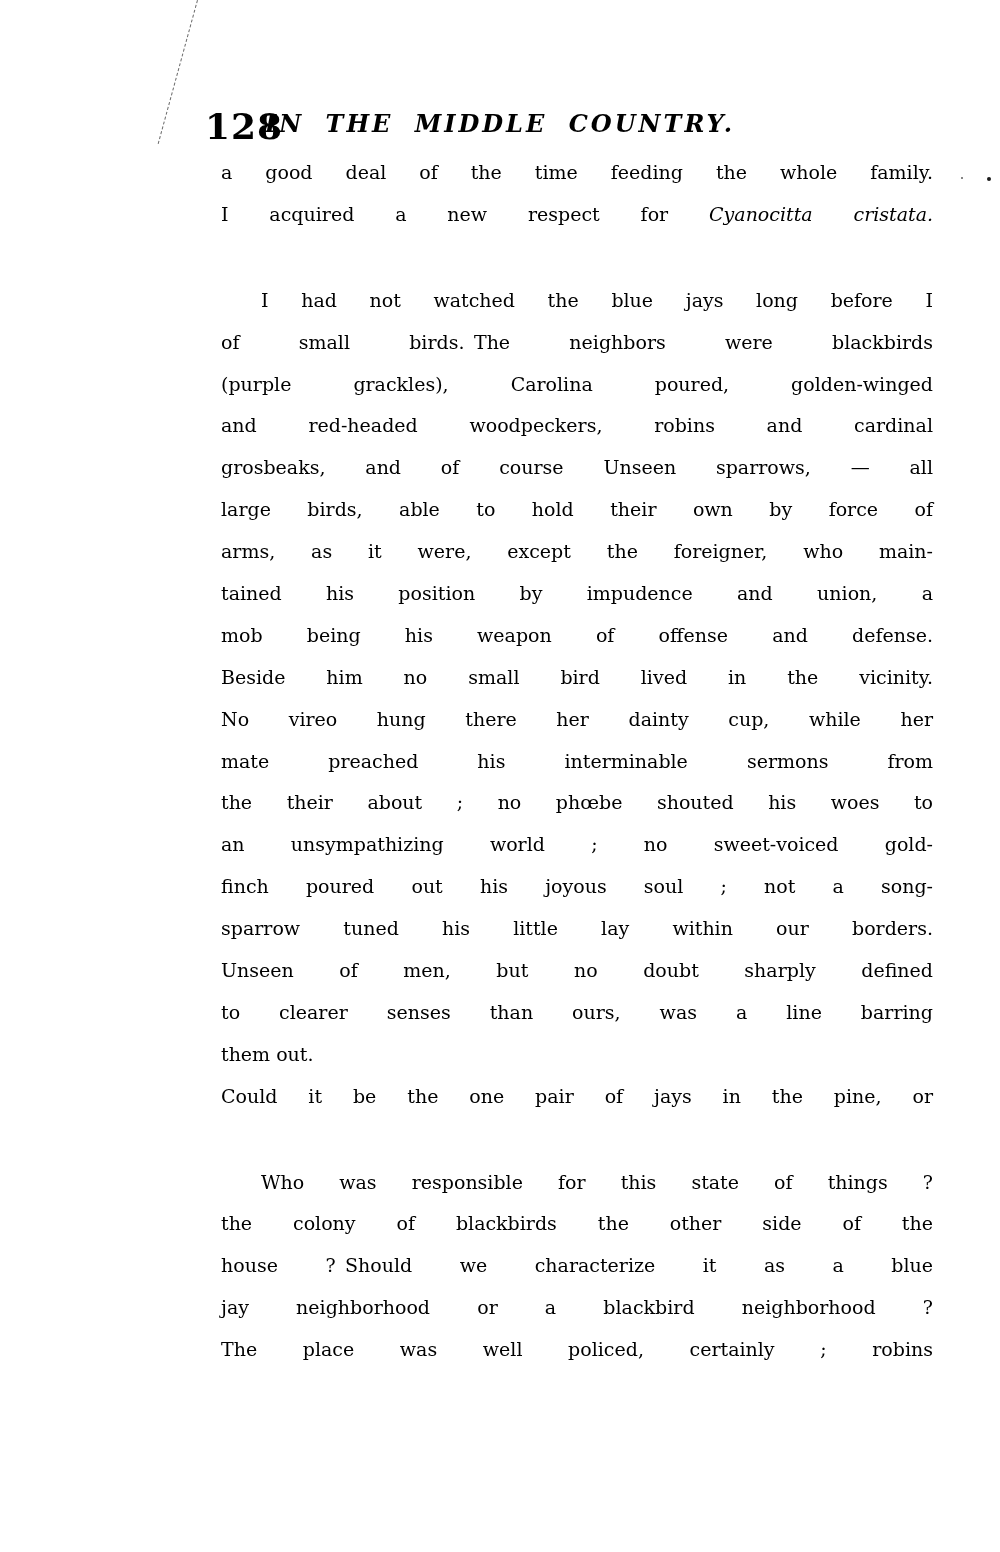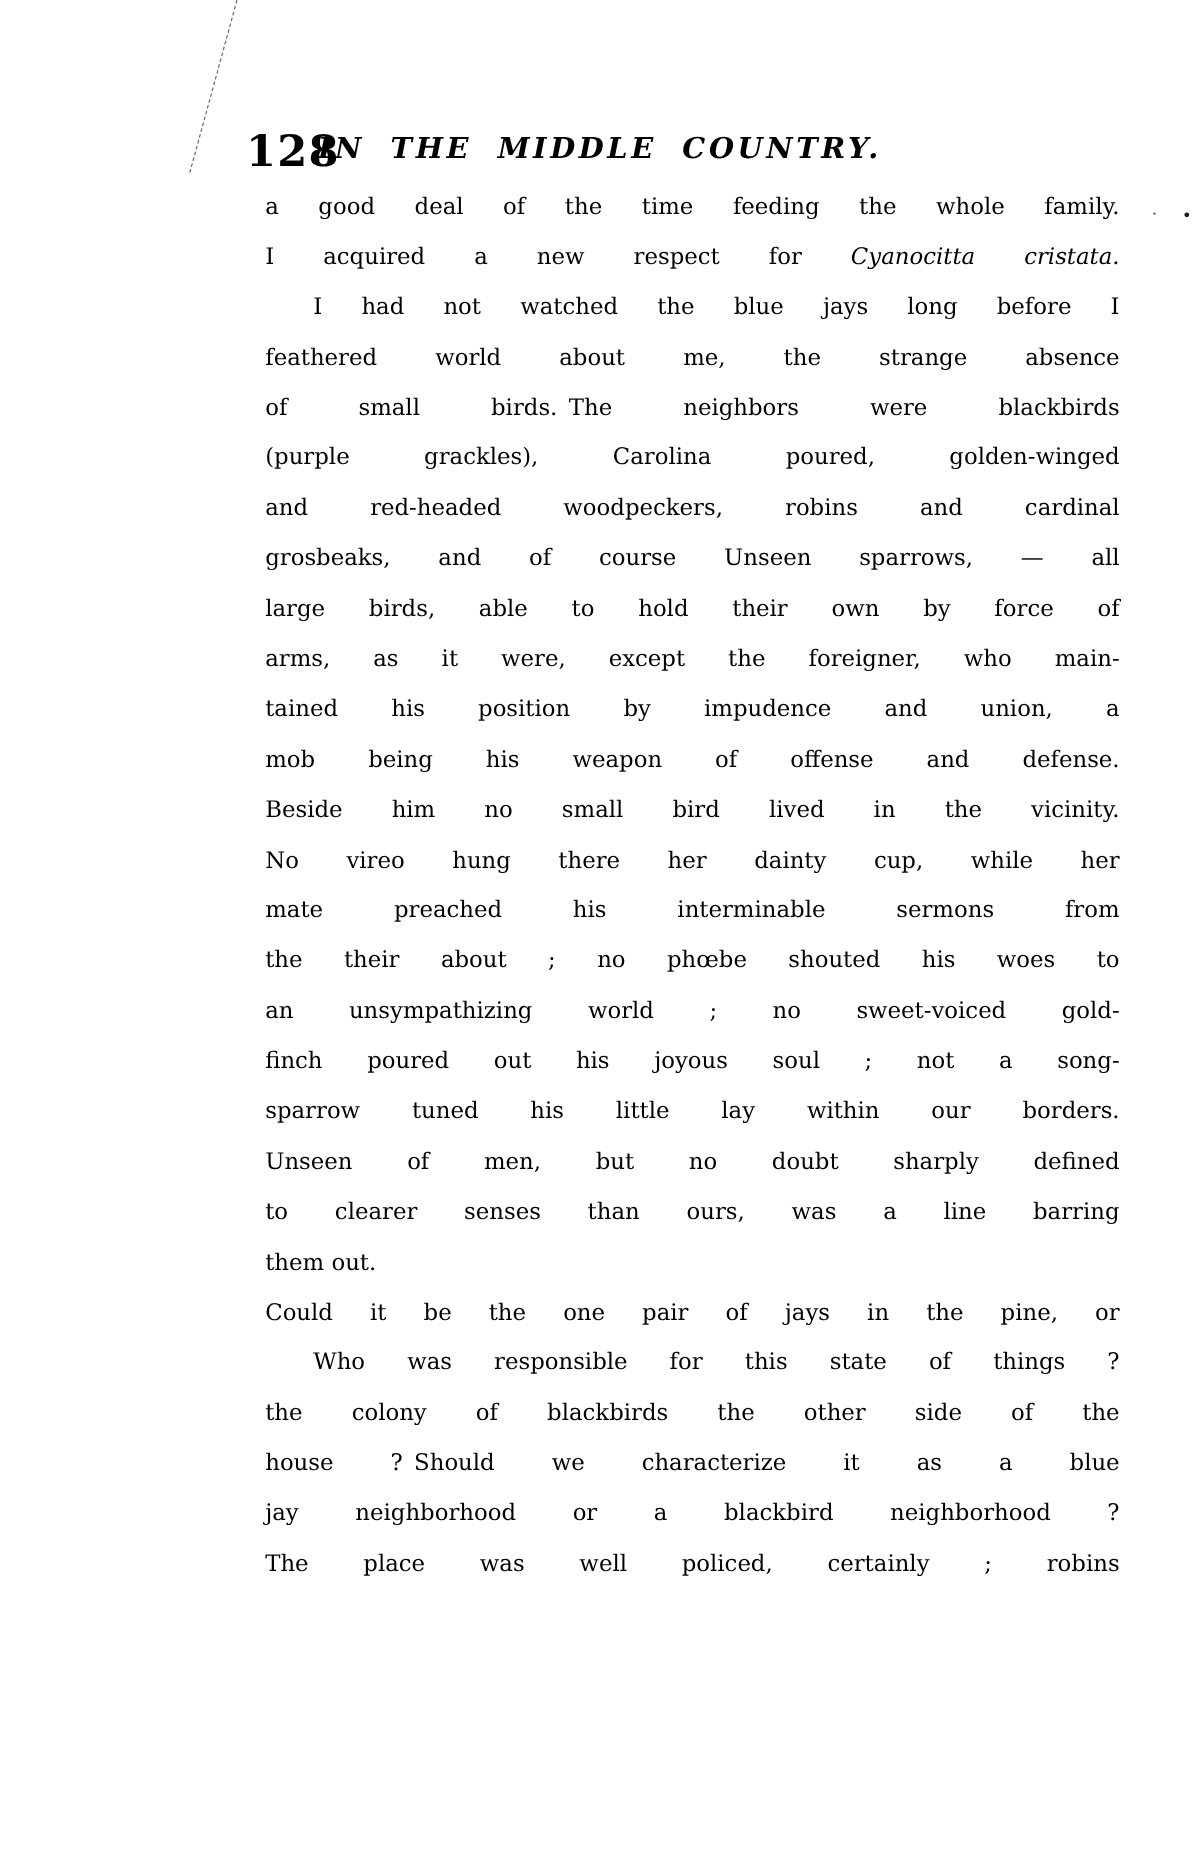--- a/index.html
+++ b/index.html
@@ -70,21 +70,21 @@
     top: 152px;
     width: 712px;
     font-size: 19px;
   }
   .line {
     height: 41.9px;
     line-height: 41.9px;
     text-align: justify;
     text-align-last: justify;
   }
-  .line.indent { text-indent: 40px; }
+  .line.indent { text-indent: 40px; margin-top: 44px; }
   .line.flush  { text-align-last: left; }
   .italic { font-style: italic; }
 </style>
 </head>
 <body>
 
 <div class="page">
 
   <div class="scan-hairline"></div>
   <div class="scan-speck speck-a"></div>
@@ -94,21 +94,20 @@
     <span class="page-number">128</span>
     <span class="running-title">IN THE MIDDLE COUNTRY.</span>
   </div>
 
   <div class="body-text">
 
     <div class="line">a good deal of the time feeding the whole family.</div>
     <div class="line"><span>I acquired a new respect for </span><span class="italic">Cyanocitta cristata.</span></div>
 
     <div class="line indent">I had not watched the blue jays long before I</div>
-    <div class="line">feathered world about me, the strange absence</div>
     <div class="line">of small birds. The neighbors were blackbirds</div>
     <div class="line">(purple grackles), Carolina poured, golden-winged</div>
     <div class="line">and red-headed woodpeckers, robins and cardinal</div>
     <div class="line">grosbeaks, and of course Unseen sparrows, — all</div>
     <div class="line">large birds, able to hold their own by force of</div>
     <div class="line">arms, as it were, except the foreigner, who main-</div>
     <div class="line">tained his position by impudence and union, a</div>
     <div class="line">mob being his weapon of offense and defense.</div>
     <div class="line">Beside him no small bird lived in the vicinity.</div>
     <div class="line">No vireo hung there her dainty cup, while her</div>

